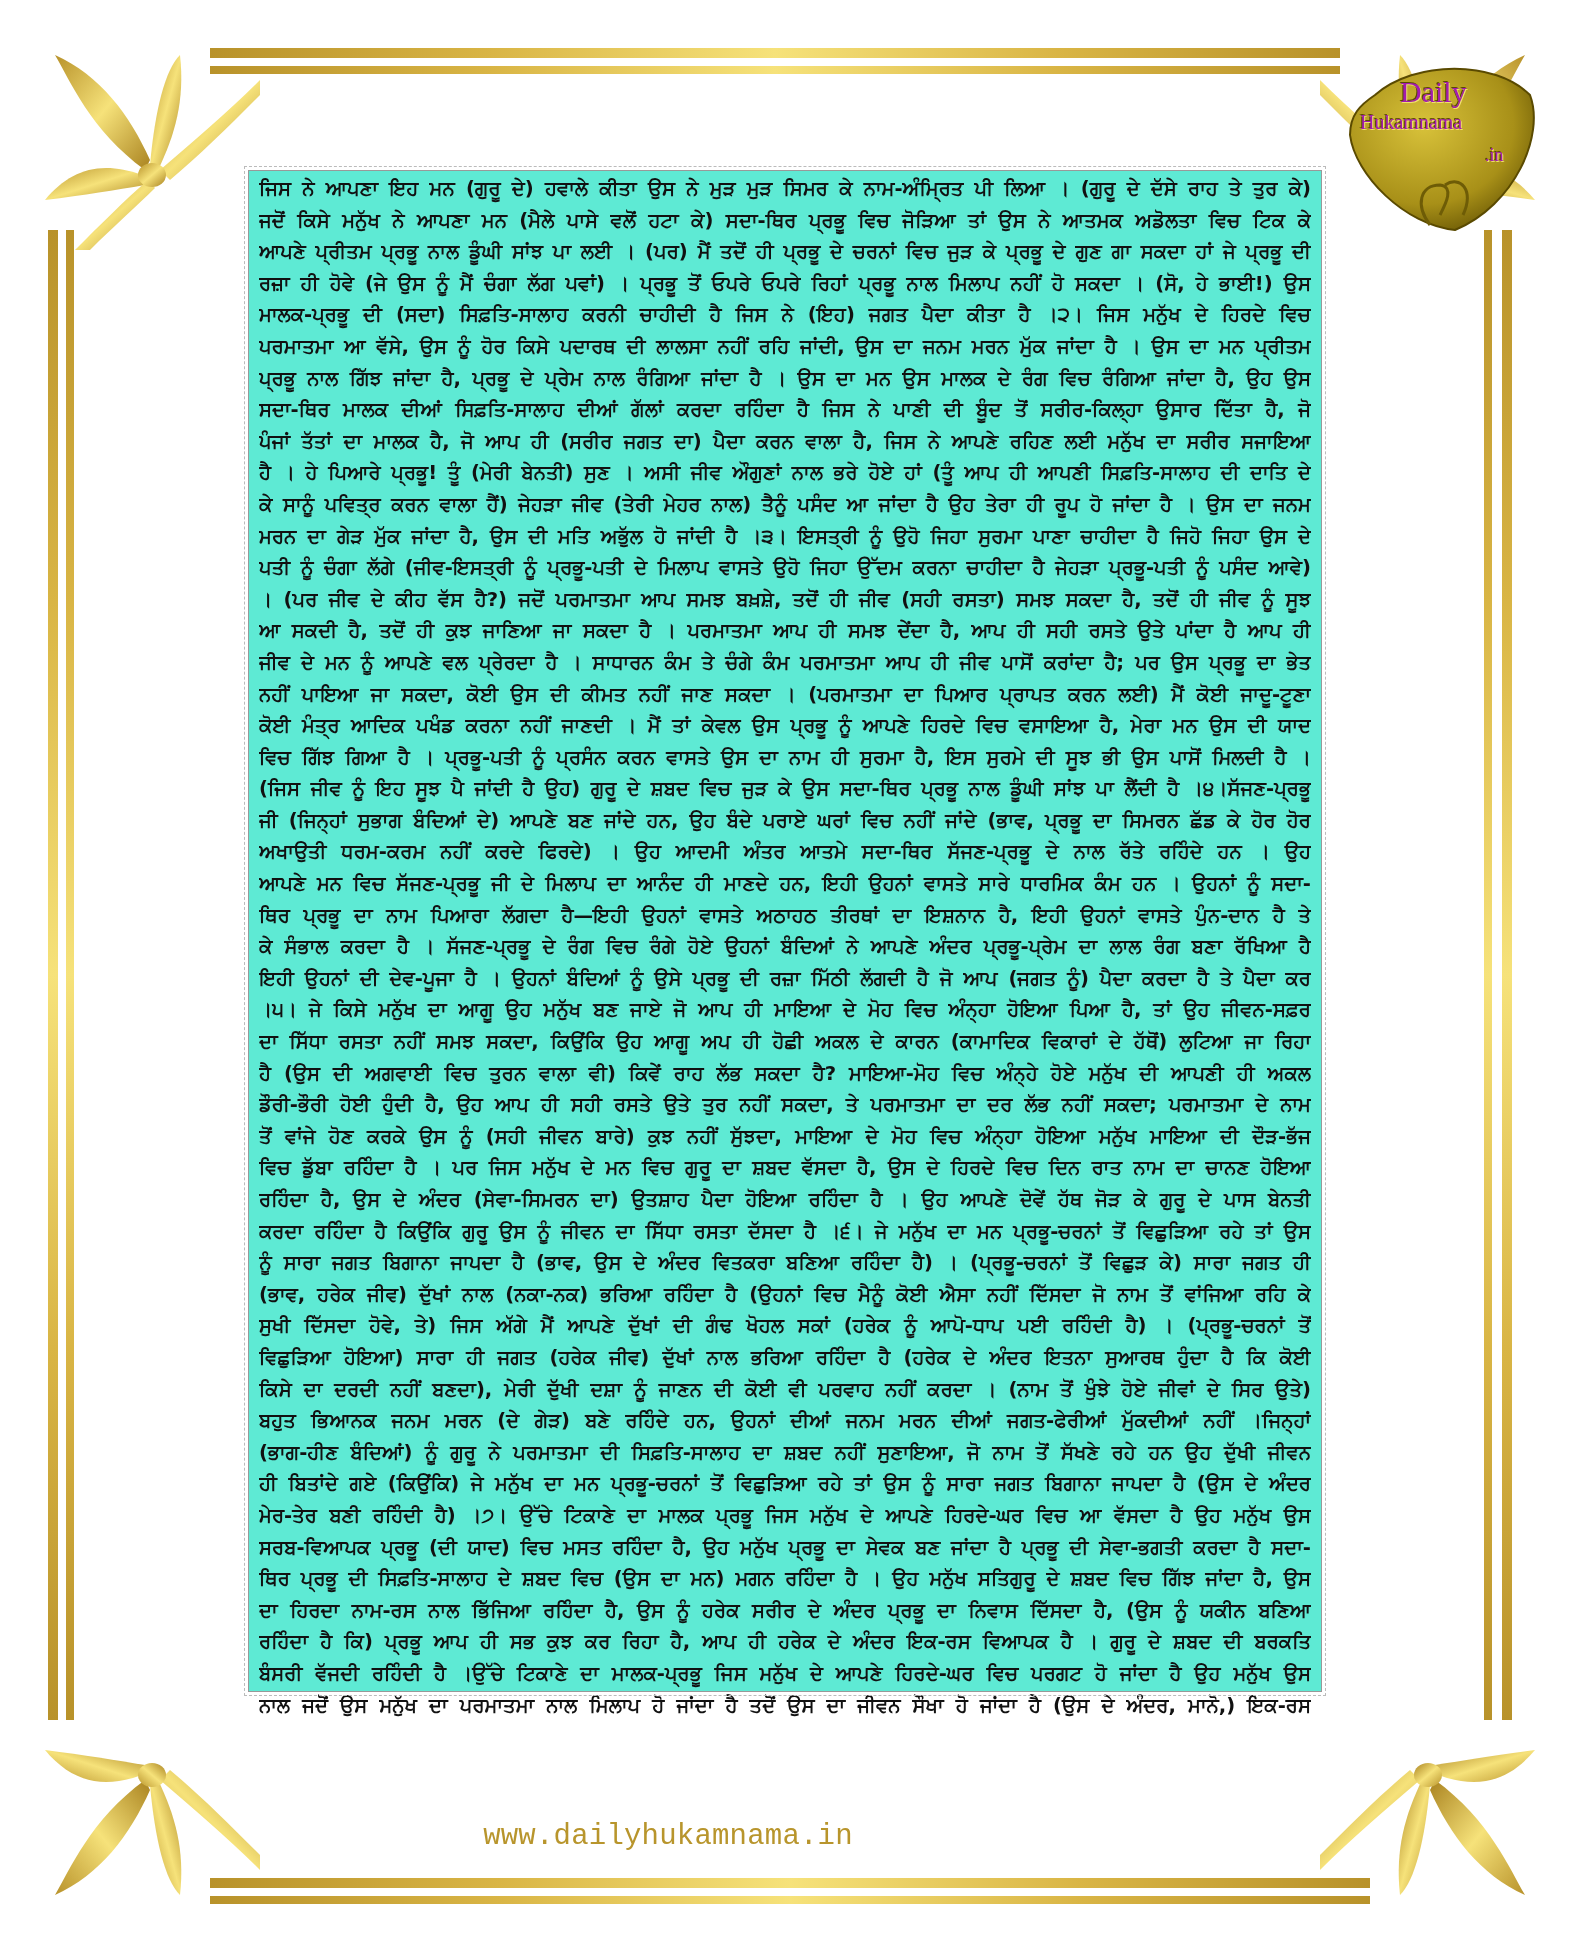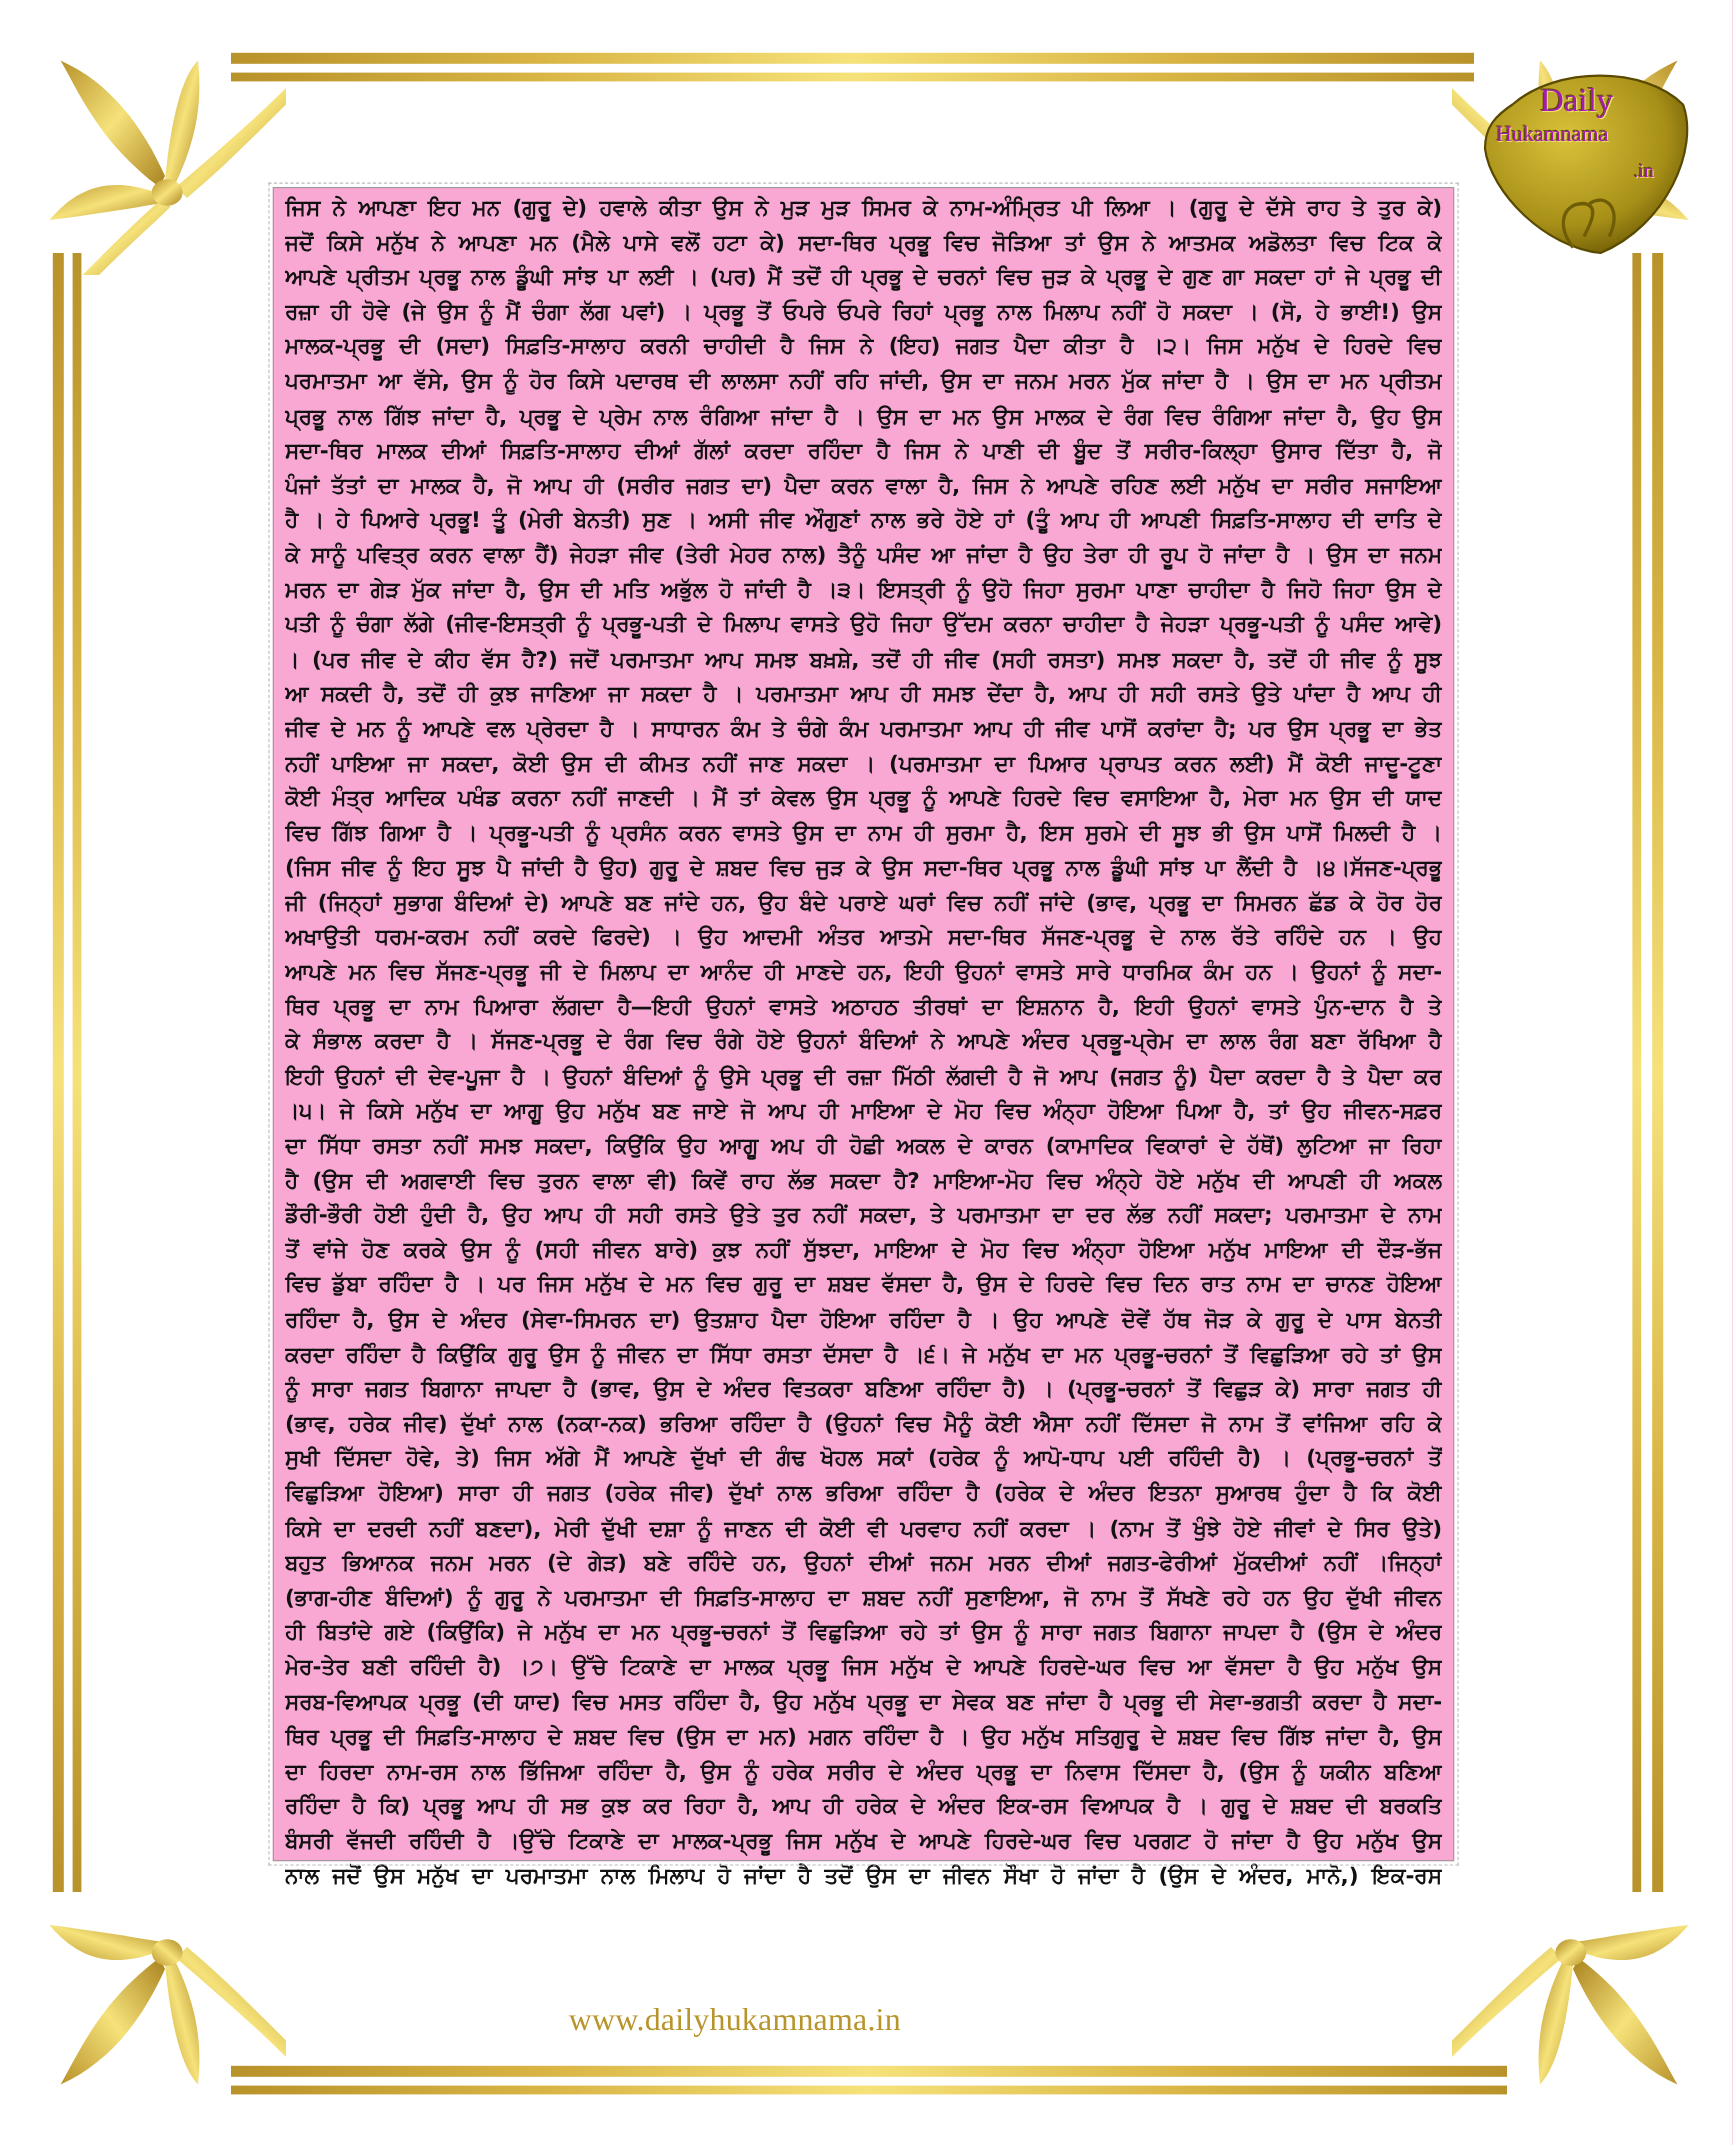--- a/index.html
+++ b/index.html
@@ -11,34 +11,34 @@
   
   .bar { position: absolute; background: linear-gradient(90deg, #b8922a 0%, #d9b545 25%, #f6e27a 50%, #d9b545 75%, #b8922a 100%); }
   .bar.v { background: linear-gradient(180deg, #b8922a 0%, #d9b545 25%, #f6e27a 50%, #d9b545 75%, #b8922a 100%); }
   .corner {
     position: absolute; width: 230px; height: 230px;
   }
   .corner svg { width: 100%; height: 100%; }
   
   .panel {
     position: absolute; left: 248px; top: 170px; width: 1072px; height: 1520px;
-    background: #f9a8d4;
+    background: #5eead4;
     border: 1px solid #999;
     outline: 1px dashed #bbb; outline-offset: 3px;
   }
   .panel-text {
     padding: 2px 10px 0 10px;
     font-size: 19.6px; line-height: 31.6px; color: #111; font-weight: bold;
     text-align: justify; text-align-last: justify;
     white-space: normal;
   }
   .line { display: block; text-align: justify; text-align-last: justify; white-space: nowrap; overflow: hidden; }
   .footer-url {
     position: absolute; left: 0; width: 1336px; top: 1820px;
-    text-align: center; font-family: Liberation Serif, serif;
+    text-align: center; font-family: Liberation Mono, monospace;
     font-size: 29px; color: #b8952c; letter-spacing: 0.2px;
   }
   .logo {
     position: absolute; left: 1345px; top: 55px; width: 200px; height: 180px;
   }
   .logo-text1, .logo-text2, .logo-text3 {
     position: absolute; font-family: Liberation Serif, serif; color: #a21caf;
     text-shadow: 1px 1px 0 #f0e070, -1px -1px 0 #5a4c00;
   }
   .logo-text1 { left: 55px; top: 20px; font-size: 30px; }

